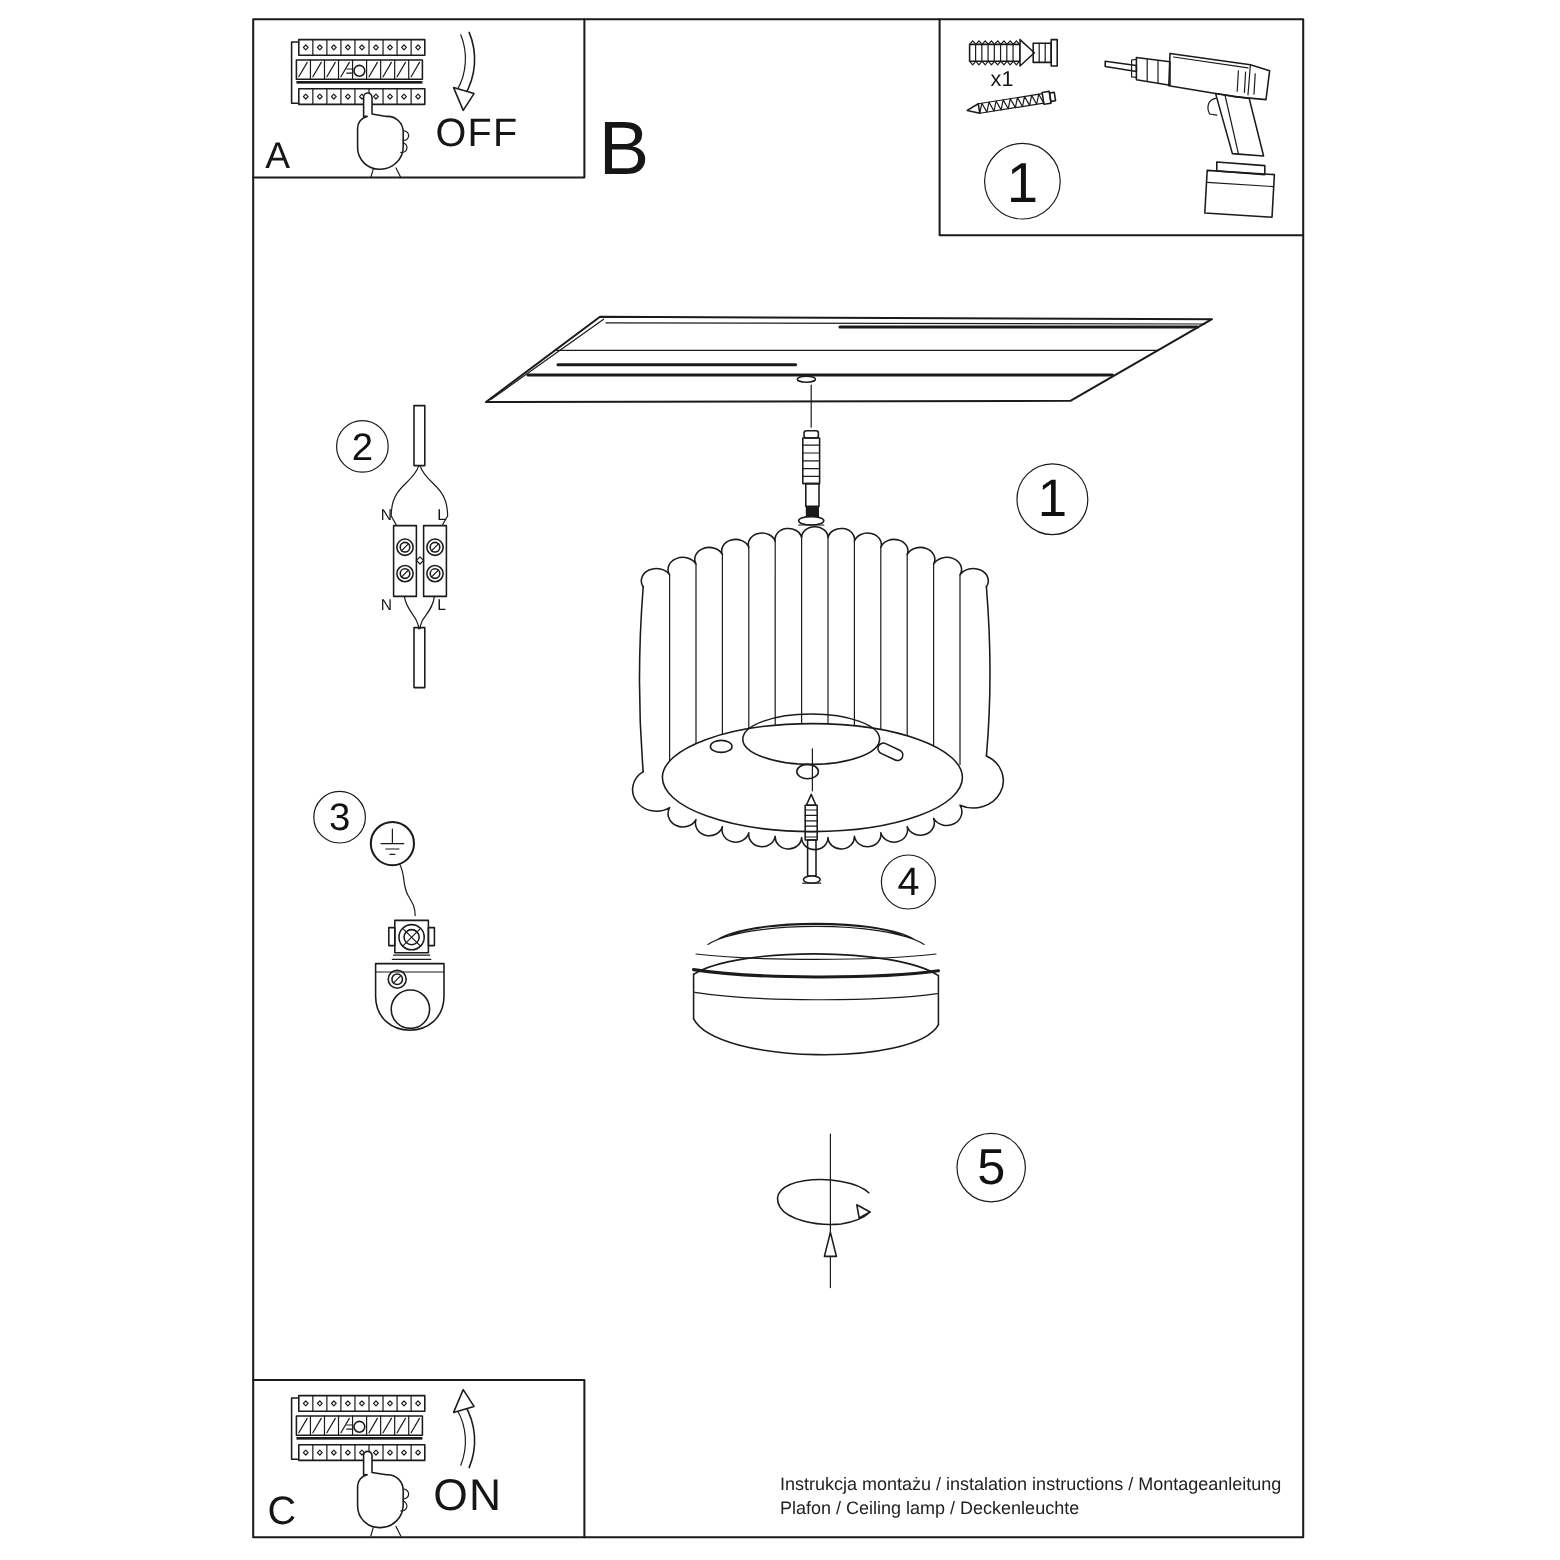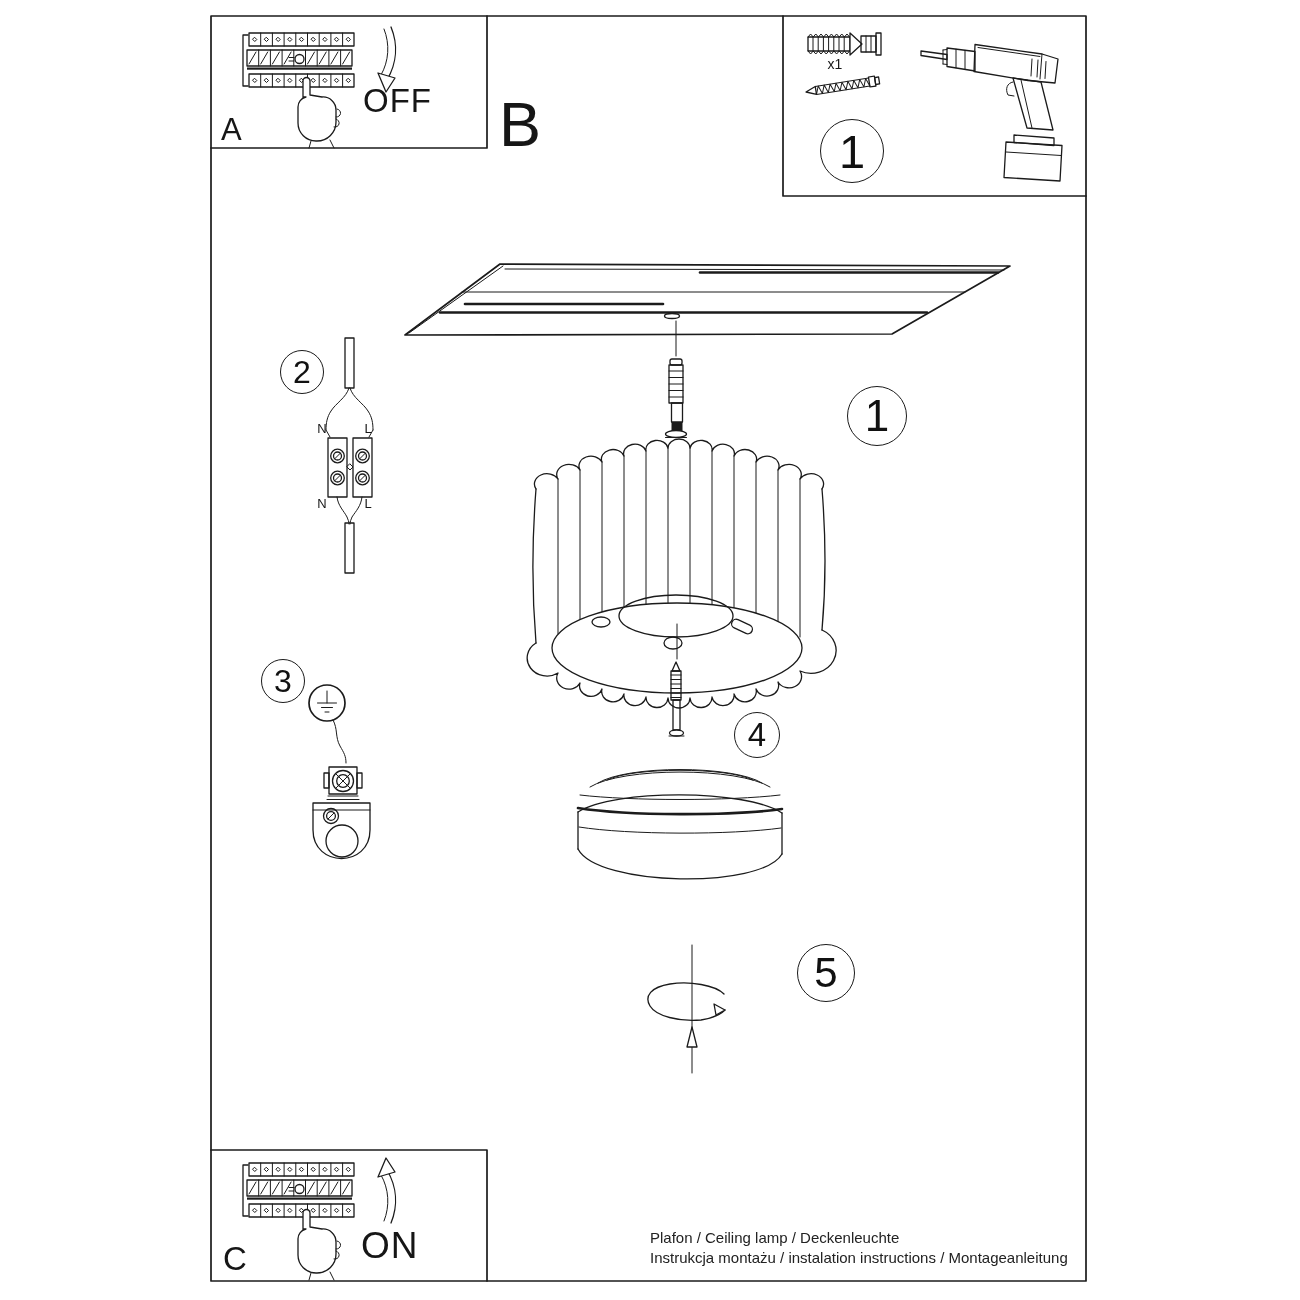--- a/index.html
+++ b/index.html
@@ -212,26 +212,26 @@
     <path d="M313,803 H370 V830 C370,868 313,868 313,830 Z"></path>
     <path class="w1" d="M313,810 H370"></path>
     <circle cx="331" cy="816" r="7.5"></circle>
         <circle cx="331" cy="816" r="4.4"></circle>
     <path class="w1" d="M328,819 L334,813"></path>
     <circle cx="342" cy="841" r="16"></circle>
   </g>
 </svg>
 
 <div class="txt" style="left:221px;top:112px;font-size:31px;">A</div>
-<div class="txt" style="left:363px;top:82px;font-size:33px;letter-spacing:1px;">OFF</div>
+<div class="txt" style="left:363px;top:92px;font-size:33px;letter-spacing:1px;">OFF</div>
 <div class="txt" style="left:499px;top:88px;font-size:63px;">B</div>
 <div class="txt" style="left:223px;top:1240px;font-size:33px;">C</div>
 <div class="txt" style="left:361px;top:1225px;font-size:37px;letter-spacing:1px;text-align:right;">ON</div>
 
-<div class="txt small-lbl" style="left:822px;top:56px;width:26px;font-size:14px;">x1</div>
+<div class="txt small-lbl" style="left:822px;top:56px;width:26px;font-size:18px;">x1</div>
 
 <div class="txt small-lbl" style="left:315px;top:421px;width:14px;">N</div>
 <div class="txt small-lbl" style="left:361px;top:421px;width:14px;">L</div>
 <div class="txt small-lbl" style="left:315px;top:496px;width:14px;">N</div>
 <div class="txt small-lbl" style="left:361px;top:496px;width:14px;">L</div>
 
 <div class="badge" style="left:820px;top:119px;width:62px;height:62px;font-size:47px;">
   <span>1</span>
 </div>
 <div class="badge" style="left:847px;top:386px;width:58px;height:58px;font-size:44px;">
@@ -244,17 +244,17 @@
   <span>3</span>
 </div>
 <div class="badge" style="left:734px;top:712px;width:44px;height:44px;font-size:33px;">
   <span>4</span>
 </div>
 <div class="badge" style="left:797px;top:944px;width:56px;height:56px;font-size:42px;">
   <span>5</span>
 </div>
 
 <div class="footer">
+  <div>Instrukcja montażu / instalation instructions / Montageanleitung</div>
   <div>Plafon / Ceiling lamp / Deckenleuchte</div>
-  <div>Instrukcja montażu / instalation instructions / Montageanleitung</div>
 </div>
 
 </div>
 
 </body></html>

